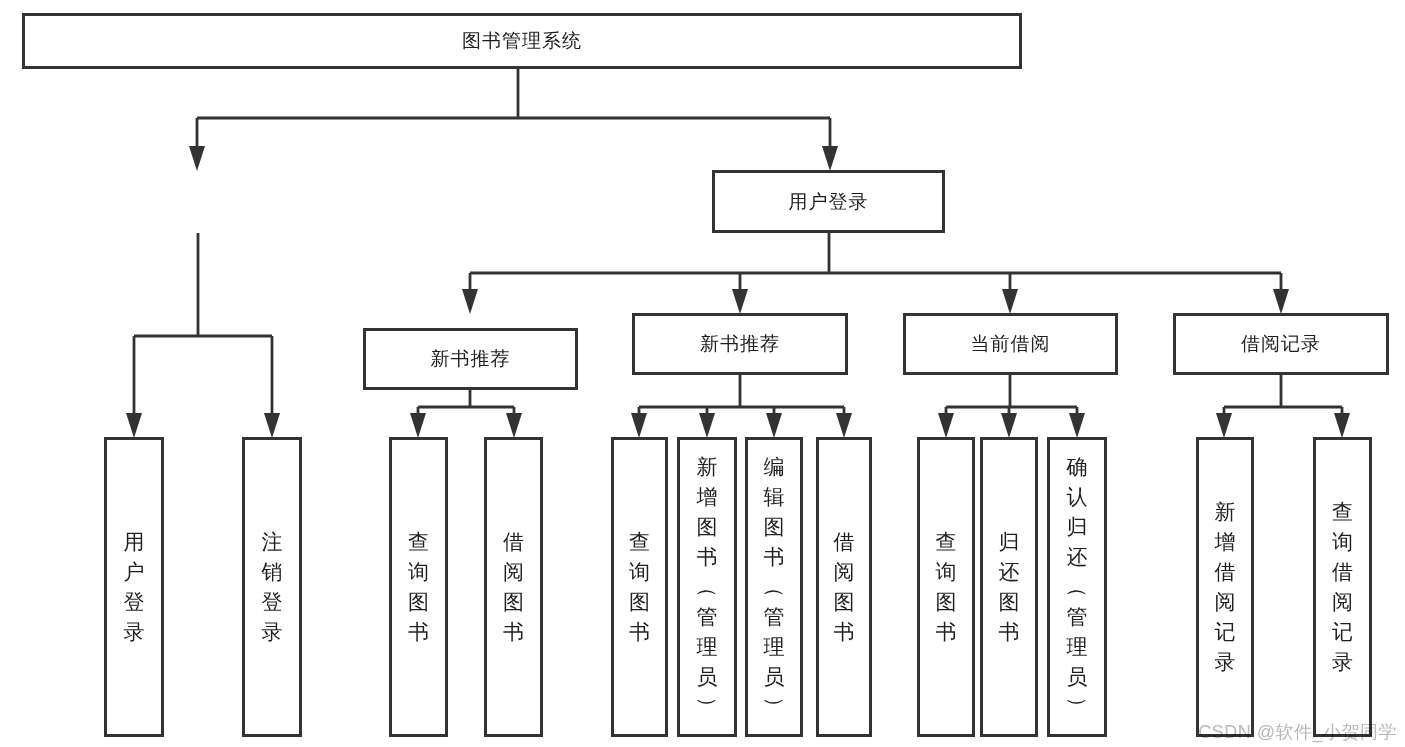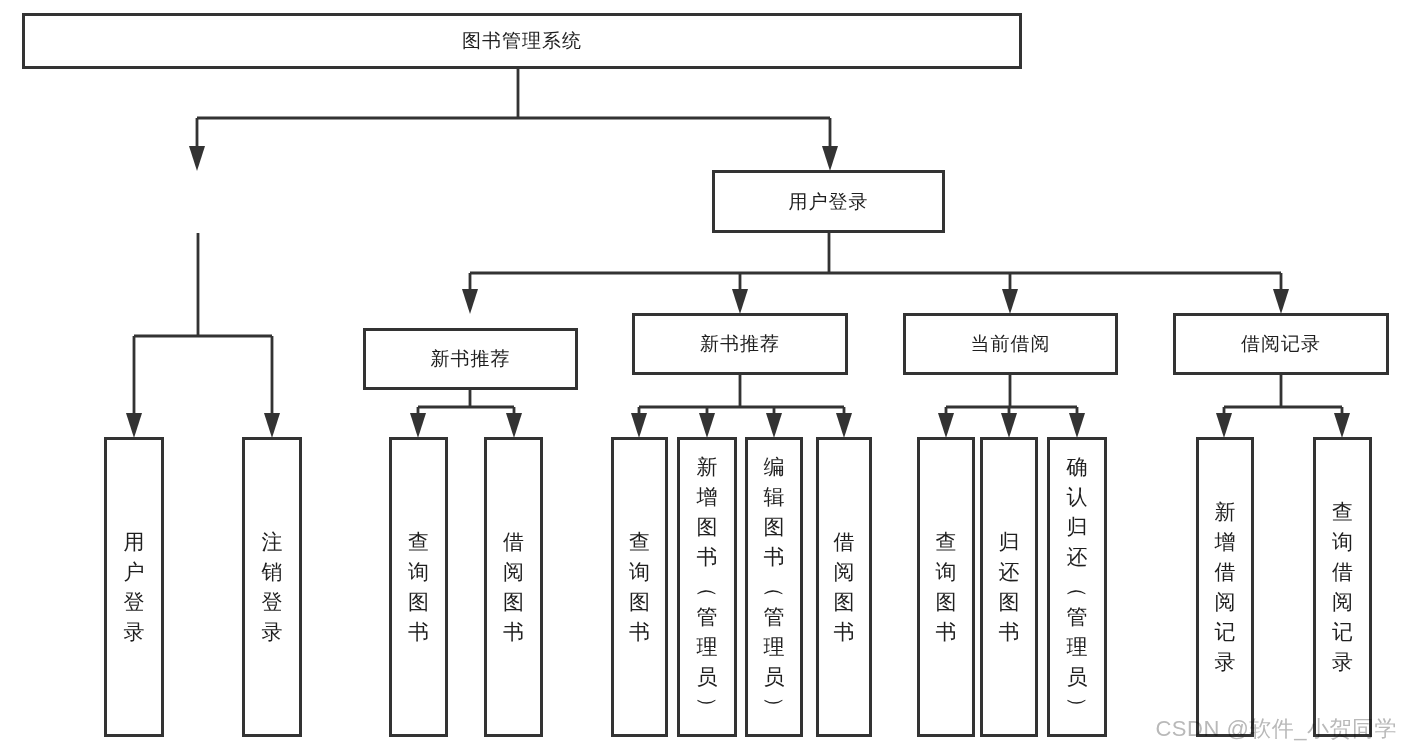--- a/index.html
+++ b/index.html
@@ -30,21 +30,21 @@
     height:100%;width:100%;
   }
   .vtext .ch{
     display:block;font-size:21px;line-height:30px;height:30px;text-align:center;
   }
   .vtext .ch.rot{
     transform:rotate(90deg);
   }
   .watermark{
     position:absolute;right:8px;bottom:3px;z-index:5;
-    color:var(--wm);font-size:22px;letter-spacing:0.5px;white-space:nowrap;
+    color:var(--wm);font-size:18px;letter-spacing:0.5px;white-space:nowrap;
     mix-blend-mode:multiply;
   }
 </style>
 </head>
 <body>
 
 <div class="stage">
 
   <svg class="connectors" width="1405" height="747" viewBox="0 0 1405 747">
 

